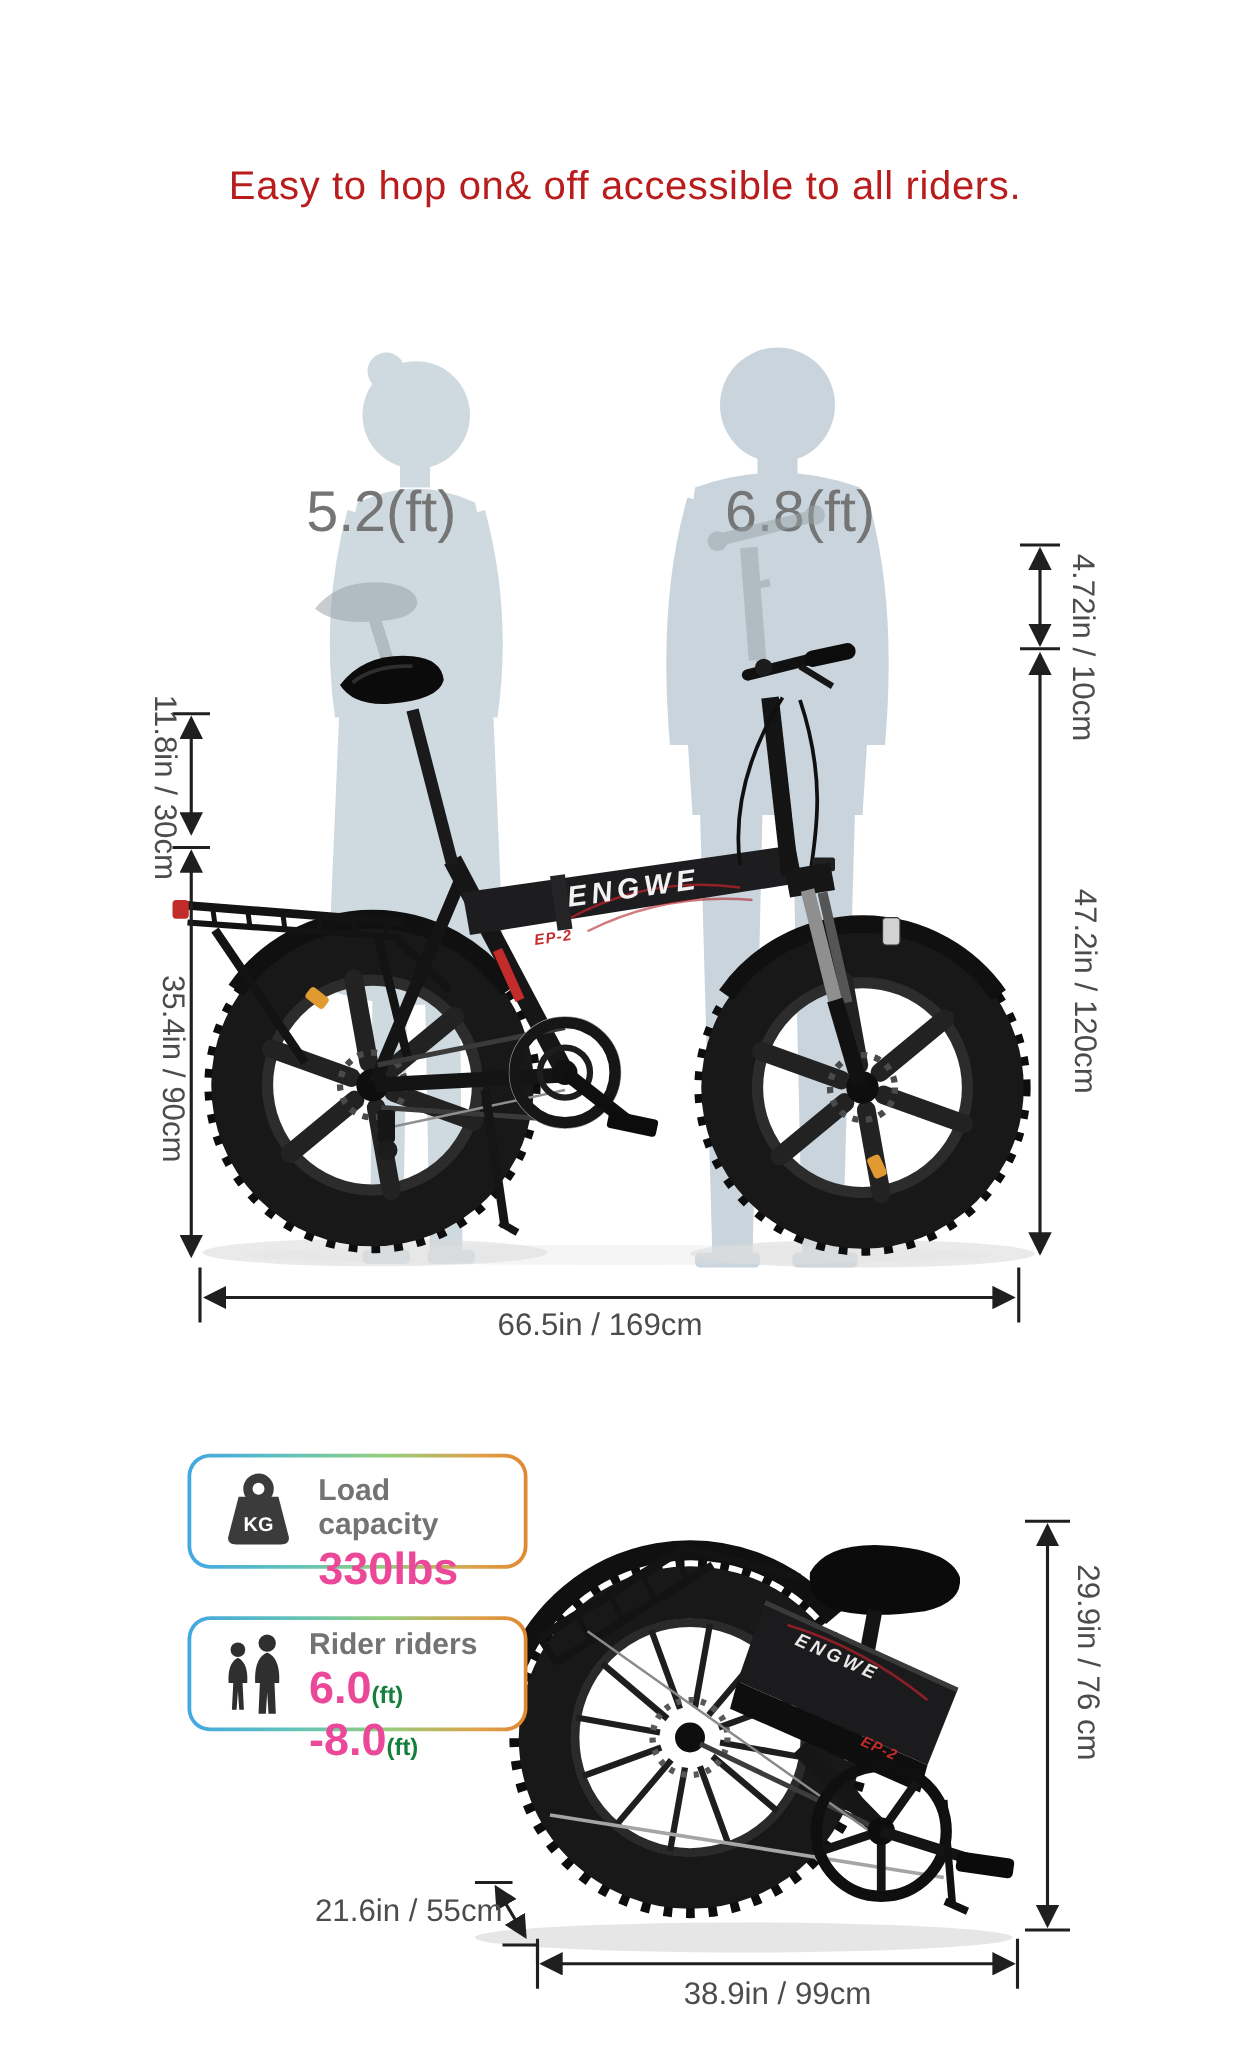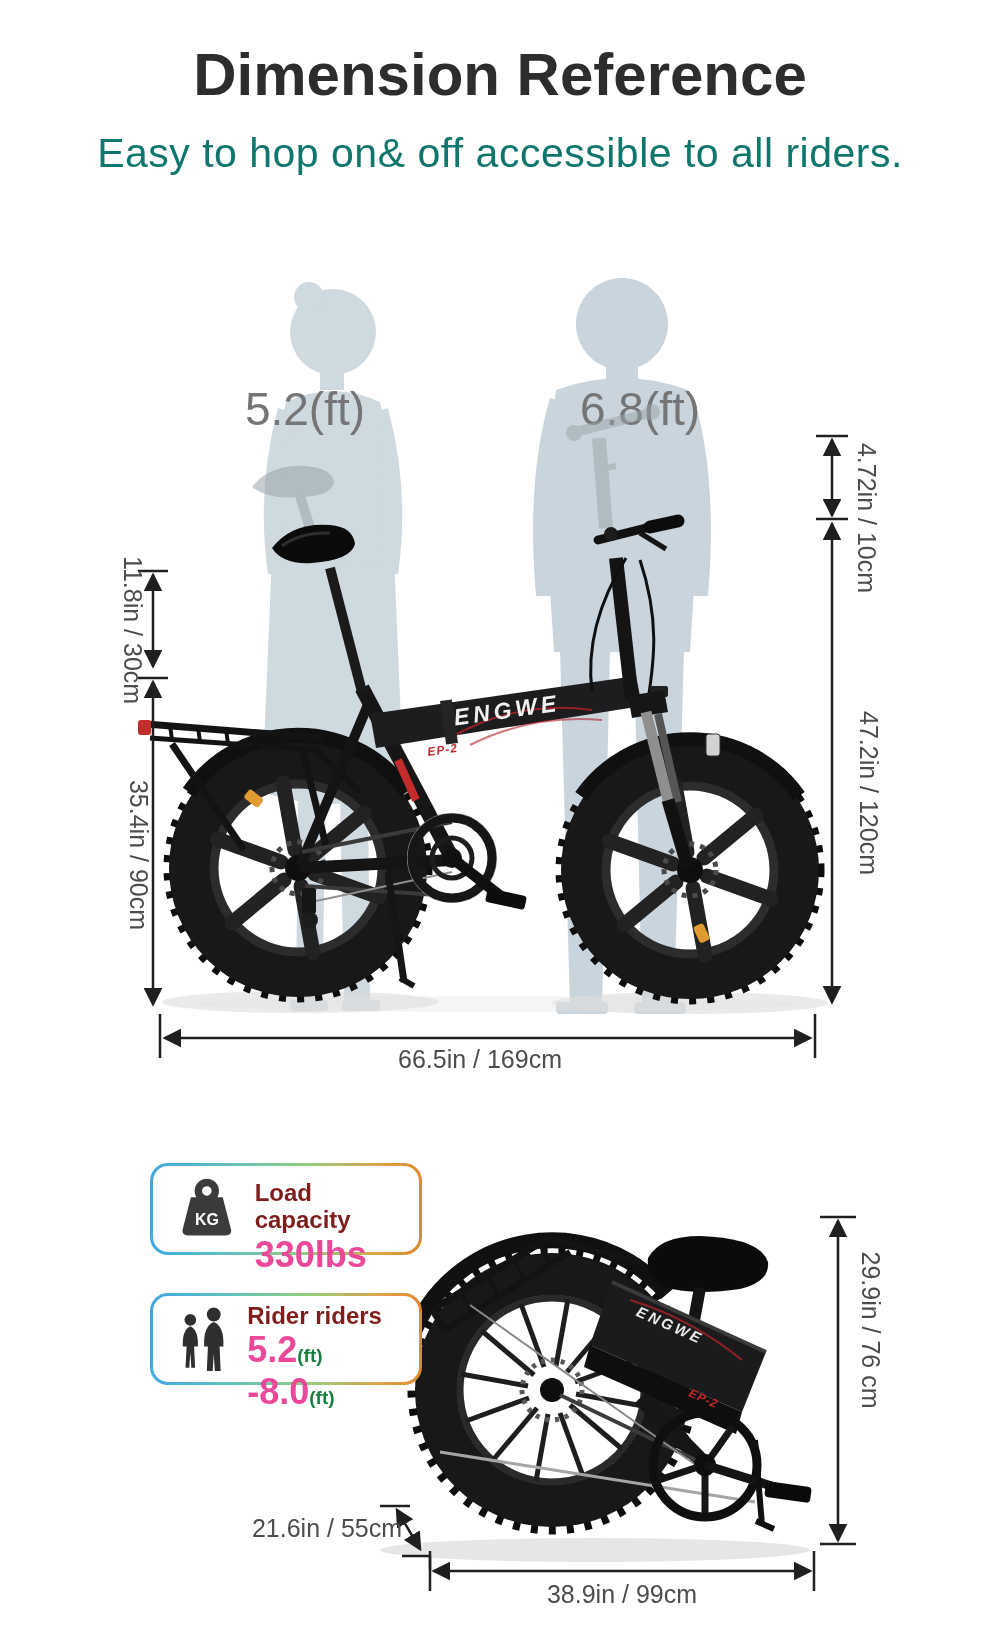--- a/index.html
+++ b/index.html
@@ -1,36 +1,36 @@
 <!DOCTYPE html>
 <html><head>
 <meta charset="utf-8">
 <style>
   html,body{margin:0;padding:0;background:#ffffff;}
   .page{position:relative;width:1000px;height:1645px;background:#ffffff;overflow:hidden;
         font-family:"Liberation Sans",sans-serif;}
   .page-title{position:absolute;top:40px;left:0;width:100%;margin:0;text-align:center;
         font-size:60px;font-weight:800;color:#2d2d2d;letter-spacing:0px;}
   .page-subtitle{position:absolute;top:130px;left:0;width:100%;margin:0;text-align:center;
-        font-size:41px;font-weight:400;color:#0f766e;letter-spacing:0.5px;}
+        font-size:32px;font-weight:400;color:#b91c1c;letter-spacing:0.5px;}
   svg.scene{position:absolute;top:0;left:0;width:1000px;height:1645px;}
   .dim-label{font-size:25px;fill:#4c4c4c;}
   .rider-label{font-size:46px;fill:#757575;}
   .frame-logo{font-size:23px;font-weight:700;fill:#f2f2f2;letter-spacing:4px;font-style:italic;}
   .frame-logo-sm{font-size:15px;font-weight:700;fill:#e9e9e9;letter-spacing:3px;font-style:italic;}
   .frame-decal{font-size:12px;font-weight:700;fill:#c42b2b;font-style:italic;letter-spacing:1px;}
   .card{position:absolute;left:150px;width:272px;height:92px;border-radius:18px;padding:3px;
         box-sizing:border-box;
         background:linear-gradient(90deg,#41a7e3 0%,#62c2bb 30%,#93ce7e 58%,#dda24b 85%,#e0882f 100%);}
   .card-load{top:1163px;}
   .card-rider{top:1293px;}
   .card-inner{background:#ffffff;border-radius:15px;width:100%;height:100%;display:flex;
         align-items:center;gap:16px;padding:0 10px 0 22px;box-sizing:border-box;}
   .card-text{display:flex;flex-direction:column;line-height:1.15;}
-  .card-title{font-size:24px;font-weight:700;color:#7f1d1d;margin-top:36px;}
+  .card-title{font-size:24px;font-weight:700;color:#737373;margin-top:36px;}
   .card-value{font-size:36px;font-weight:800;color:#ec4899;}
   .card-unit{font-size:19px;font-weight:800;color:#15803d;}
 </style>
 </head>
 <body>
 
 <div class="page">
 
   <svg class="scene" viewBox="0 0 1000 1645">
     <defs>
@@ -314,21 +314,20 @@
         <line x1="434" y1="1571" x2="810" y2="1571" marker-start="url(#ah)" marker-end="url(#ah)"></line>
         <line x1="814" y1="1551" x2="814" y2="1591"></line>
       </g>
     </g>
 
     <text class="dim-label" x="862" y="1330" text-anchor="middle" transform="rotate(90 862 1330)">29.9in / 76 cm</text>
     <text class="dim-label" x="327" y="1537" text-anchor="middle">21.6in / 55cm</text>
     <text class="dim-label" x="622" y="1603" text-anchor="middle">38.9in / 99cm</text>
   </svg>
 
-  <h1 class="page-title">Dimension Reference</h1>
   <p class="page-subtitle">Easy to hop on&amp; off accessible to all riders.</p>
 
   <div class="card card-load">
     <div class="card-inner">
       <svg width="66" height="62" viewBox="0 0 60 56">
         <circle cx="30" cy="11" r="8" fill="none" stroke="#3b3b3b" stroke-width="7"></circle>
         <path d="M15,17 L45,17 L53,48 Q53,53 47,53 L13,53 Q7,53 7,48 Z" fill="#3b3b3b"></path>
         <text x="30" y="43" text-anchor="middle" font-size="15" font-weight="bold" fill="#ffffff">KG</text>
       </svg>
       <div class="card-text">
@@ -342,19 +341,19 @@
     <div class="card-inner">
       <svg width="60" height="66" viewBox="0 0 50 62" fill="#2f2f2f">
         <circle cx="13" cy="13" r="5.5"></circle>
         <path d="M13,19 Q5,23 6,38 L9.5,38 L8.5,58 L12,58 L13,44 L14,58 L17.5,58 L16.5,38 L20,38 Q21,23 13,19 Z"></path>
         <circle cx="35" cy="8" r="6.5"></circle>
         <path d="M35,15 Q25,19 26,38 L29.5,38 L28.5,61 L34,61 L35,45 L36,61 L41.5,61 L40.5,38 L44,38 Q45,19 35,15 Z"></path>
       </svg>
       <div class="card-text">
         <span class="card-title">Rider riders</span>
         <span>
-          <span class="card-value">5.2</span><span class="card-unit">(ft)</span><span class="card-value"> -</span><span class="card-value">8.0</span><span class="card-unit">(ft)</span>
+          <span class="card-value">6.0</span><span class="card-unit">(ft)</span><span class="card-value"> -</span><span class="card-value">8.0</span><span class="card-unit">(ft)</span>
         </span>
       </div>
     </div>
   </div>
 
 </div>
 
 </body></html>

